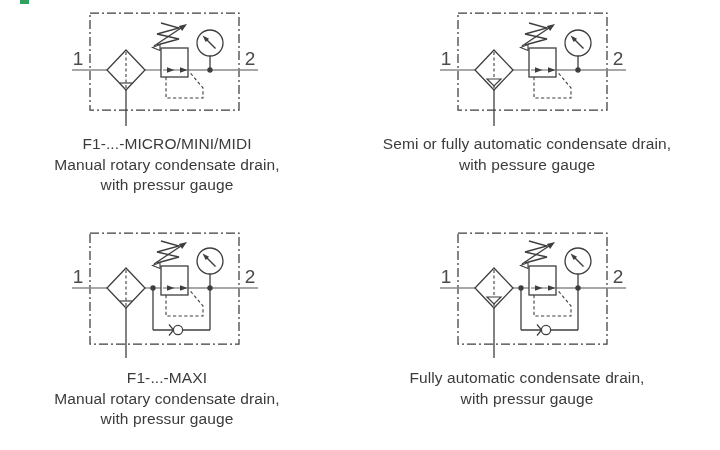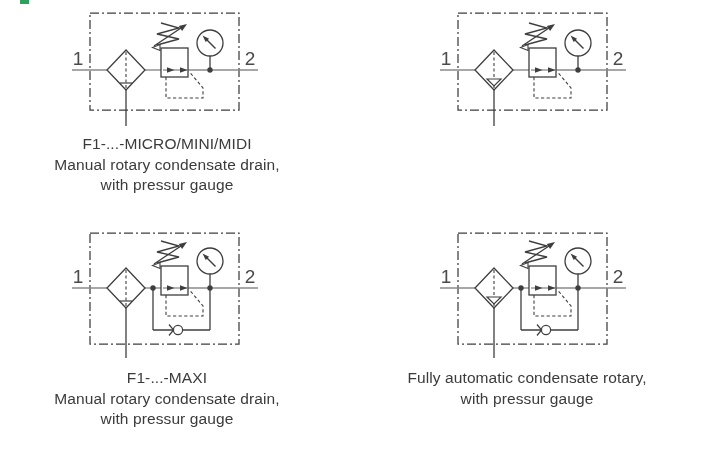--- a/index.html
+++ b/index.html
@@ -99,20 +99,24 @@
         <polygon points="92,36.5 92,42.5 84.5,39.5" fill="#ffffff" stroke="#3e3e3e" stroke-width="1.1"></polygon>
         <path d="M98,69 L98,90 L135,90 L135,80 L122,64.5" fill="none" stroke="#3e3e3e" stroke-width="1.1" stroke-dasharray="3.2 2.4"></path>
         <line x1="142" y1="48" x2="142" y2="62" stroke="#3e3e3e" stroke-width="1.3"></line>
         <circle cx="142" cy="35" r="13" fill="#ffffff" stroke="#3e3e3e" stroke-width="1.3"></circle>
         <line x1="147.5" y1="40.5" x2="139" y2="32" stroke="#3e3e3e" stroke-width="1.4"></line>
         <polygon points="134.5,27.5 141.1,30.7 137.7,34.1" fill="#3e3e3e"></polygon>
         <circle cx="142" cy="62" r="2.7" fill="#3e3e3e"></circle>
         <text x="10" y="57" text-anchor="middle" class="port">1</text>
         <text x="182" y="57" text-anchor="middle" class="port">2</text>
       </svg>
+    <figcaption>
+      <div>Semi or fully automatic condensate drain,</div>
+      <div>with pessure gauge</div>
+    </figcaption>
   </figure>
 
   <figure class="cell" id="fig2">
       <svg width="200" height="140" viewBox="0 0 200 140">
         <rect x="22" y="7" width="149" height="111" fill="none" stroke="#3e3e3e" stroke-width="1.25" stroke-dasharray="9 3 2 3"></rect>
         <line x1="4" y1="62" x2="39" y2="62" stroke="#8a8a8a" stroke-width="1.4"></line>
         <line x1="77" y1="62" x2="93" y2="62" stroke="#8a8a8a" stroke-width="1.4"></line>
         <line x1="120" y1="62" x2="190" y2="62" stroke="#8a8a8a" stroke-width="1.4"></line>
         <polygon points="58,42 77,62 58,82 39,62" fill="#ffffff" stroke="#3e3e3e" stroke-width="1.3"></polygon>
         <line x1="58" y1="44" x2="58" y2="80" stroke="#3e3e3e" stroke-width="1.1" stroke-dasharray="3 2.5"></line>
@@ -175,17 +179,17 @@
         <circle cx="85" cy="62" r="2.7" fill="#3e3e3e"></circle>
         <line x1="142" y1="48" x2="142" y2="62" stroke="#3e3e3e" stroke-width="1.3"></line>
         <circle cx="142" cy="35" r="13" fill="#ffffff" stroke="#3e3e3e" stroke-width="1.3"></circle>
         <line x1="147.5" y1="40.5" x2="139" y2="32" stroke="#3e3e3e" stroke-width="1.4"></line>
         <polygon points="134.5,27.5 141.1,30.7 137.7,34.1" fill="#3e3e3e"></polygon>
         <circle cx="142" cy="62" r="2.7" fill="#3e3e3e"></circle>
         <text x="10" y="57" text-anchor="middle" class="port">1</text>
         <text x="182" y="57" text-anchor="middle" class="port">2</text>
       </svg>
     <figcaption>
-      <div>Fully automatic condensate rotary,</div>
+      <div>Fully automatic condensate drain,</div>
       <div>with pressur gauge</div>
     </figcaption>
   </figure>
 </div>
 
 </body></html>

